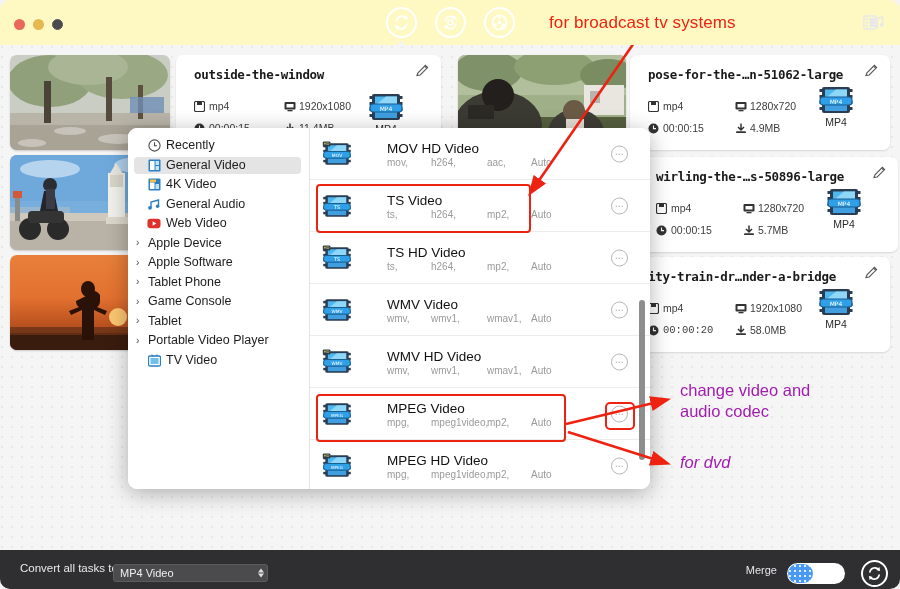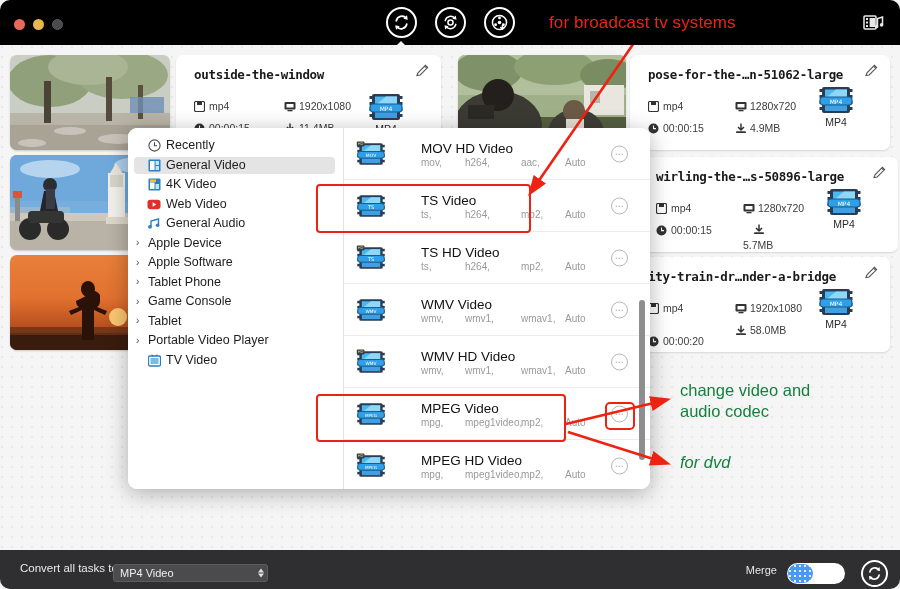--- a/index.html
+++ b/index.html
@@ -20,21 +20,21 @@
     position:absolute;left:0;top:45px;right:0;bottom:39px;
     background-color:#f5f5f5;
     background-image:
       radial-gradient(circle at 2px 2px, rgba(0,0,0,0.055) 1.1px, transparent 1.2px);
     background-size:10px 10px;
   }
 
   
   .titlebar{
     position:absolute;left:0;top:0;width:900px;height:45px;
-    background:#000000;
+    background:#fef9c3;
     display:flex;align-items:center;
   }
   .traffic{position:absolute;left:14px;top:19px;display:flex;gap:8px;}
   .dot{width:11px;height:11px;border-radius:50%;}
   .dot.red{background:#e8685a;}
   .dot.yellow{background:#e6b84f;}
   .dot.gray{background:#4a4a4c;border:1px solid #5a5a5c;box-sizing:border-box;}
 
   .tb-center{
     position:absolute;left:0;top:0;width:900px;height:45px;
@@ -102,21 +102,21 @@
   .fmtbadge .lbl{font-size:10.5px;color:#2b2b2b;font-weight:400;}
 
   
   .popup{
     position:absolute;left:128px;top:128px;width:522px;height:361px;
     background:#ffffff;border-radius:9px;
     box-shadow:0 4px 22px rgba(0,0,0,0.30);
     overflow:hidden;display:flex;
   }
   .popup-left{
-    width:216px;height:100%;background:#ffffff;
+    width:182px;height:100%;background:#ffffff;
     border-right:1px solid #e3e3e3;
     padding-top:9px;box-sizing:border-box;
   }
   .cat{
     height:17px;display:flex;align-items:center;
     font-size:12.5px;color:#1c1c1c;
     padding-left:14px;margin:0 8px 2.5px 6px;
     border-radius:4px;
     white-space:nowrap;position:relative;
   }
@@ -160,21 +160,21 @@
   }
 
   
   .hl{
     position:absolute;border:2.5px solid #ee2211;border-radius:4px;
     pointer-events:none;box-sizing:border-box;
   }
 
   
   .anno{
-    position:absolute;color:#15803d;font-size:16.5px;line-height:21px;
+    position:absolute;color:#a21caf;font-size:16.5px;line-height:21px;
     white-space:nowrap;
   }
 
   
   .bottombar{
     position:absolute;left:0;bottom:0;width:900px;height:39px;
     background:#2f2f31;display:flex;align-items:center;
   }
   .bb-label{
     position:absolute;left:20px;top:12px;
@@ -439,21 +439,21 @@
     </div>
     <div class="meta" style="left:18px;top:67px;">
       <span class="gi">
         <svg width="11" height="11" viewBox="0 0 11 11">
             <circle cx="5.5" cy="5.5" r="5" fill="#333"></circle>
             <path d="M5.5 2.6 V5.6 H8" stroke="#fff" stroke-width="1.1" fill="none"></path>
           </svg>
       </span>
         <span>00:00:15</span>
     </div>
-    <div class="meta" style="left:105px;top:67px;flex-direction:column;">
+    <div class="meta" style="left:105px;top:67px;">
       <span class="gi">
         <svg width="12" height="11" viewBox="0 0 12 11">
             <path d="M6 0.5 V6.5 M3 4 L6 7 L9 4" stroke="#333" stroke-width="1.5" fill="none"></path>
             <rect x="1" y="8.3" width="10" height="1.8" rx="0.9" fill="#333"></rect>
           </svg>
       </span>
         <span>5.7MB</span>
     </div>
     <div class="pencil">
       <svg width="15" height="15" viewBox="0 0 15 15">
@@ -496,21 +496,21 @@
     <div class="meta" style="left:105px;top:45px;">
       <span class="gi">
         <svg width="12" height="11" viewBox="0 0 12 11">
             <rect x="0.5" y="1" width="11" height="7.5" rx="1" fill="#333"></rect>
             <rect x="2.5" y="3" width="7" height="3.5" fill="#fff"></rect>
             <rect x="3.5" y="9" width="5" height="1.3" fill="#333"></rect>
           </svg>
       </span>
         <span>1920x1080</span>
     </div>
-    <div class="meta" style="left:18px;top:78px;">
+    <div class="meta" style="left:18px;top:67px;font-family:Liberation Mono, monospace;">
       <span class="gi">
         <svg width="11" height="11" viewBox="0 0 11 11">
             <circle cx="5.5" cy="5.5" r="5" fill="#333"></circle>
             <path d="M5.5 2.6 V5.6 H8" stroke="#fff" stroke-width="1.1" fill="none"></path>
           </svg>
       </span>
         <span>00:00:20</span>
     </div>
     <div class="meta" style="left:105px;top:67px;">
       <span class="gi">
@@ -599,37 +599,37 @@
               <rect x="2" y="4.5" width="4.5" height="6.5" fill="#ffffff"></rect>
               <rect x="7.5" y="6" width="3.5" height="5" fill="#bfe3f7"></rect>
               <rect x="2" y="1.5" width="6" height="2.6" fill="#f5c13a"></rect>
             </svg>
         </span>
         <span class="clabel">4K Video</span>
       </div>
 
       <div class="cat">
         <span class="cicon">
-          <svg width="15" height="11" viewBox="0 0 15 11">
-              <rect x="0.5" y="0.5" width="14" height="10" rx="3" fill="#e0302a"></rect>
-              <polygon points="6,3 6,8 10,5.5" fill="#ffffff"></polygon>
-            </svg>
-        </span>
-        <span class="clabel">Web Video</span>
-      </div>
-
-      <div class="cat">
-        <span class="cicon">
           <svg width="13" height="13" viewBox="0 0 13 13">
               <path d="M3 9.5 L3 4 L10.5 2 L10.5 7.8" stroke="#2d7fc4" stroke-width="1.4" fill="none"></path>
               <circle cx="2" cy="9.8" r="1.9" fill="#2d7fc4"></circle>
               <circle cx="9.6" cy="8.3" r="1.8" fill="#2d7fc4"></circle>
             </svg>
         </span>
         <span class="clabel">General Audio</span>
+      </div>
+
+      <div class="cat">
+        <span class="cicon">
+          <svg width="15" height="11" viewBox="0 0 15 11">
+              <rect x="0.5" y="0.5" width="14" height="10" rx="3" fill="#e0302a"></rect>
+              <polygon points="6,3 6,8 10,5.5" fill="#ffffff"></polygon>
+            </svg>
+        </span>
+        <span class="clabel">Web Video</span>
       </div>
 
       <div class="cat">
         <span class="chev">›</span>
         <span class="clabel">Apple Device</span>
       </div>
       <div class="cat">
         <span class="chev">›</span>
         <span class="clabel">Apple Software</span>
       </div>

